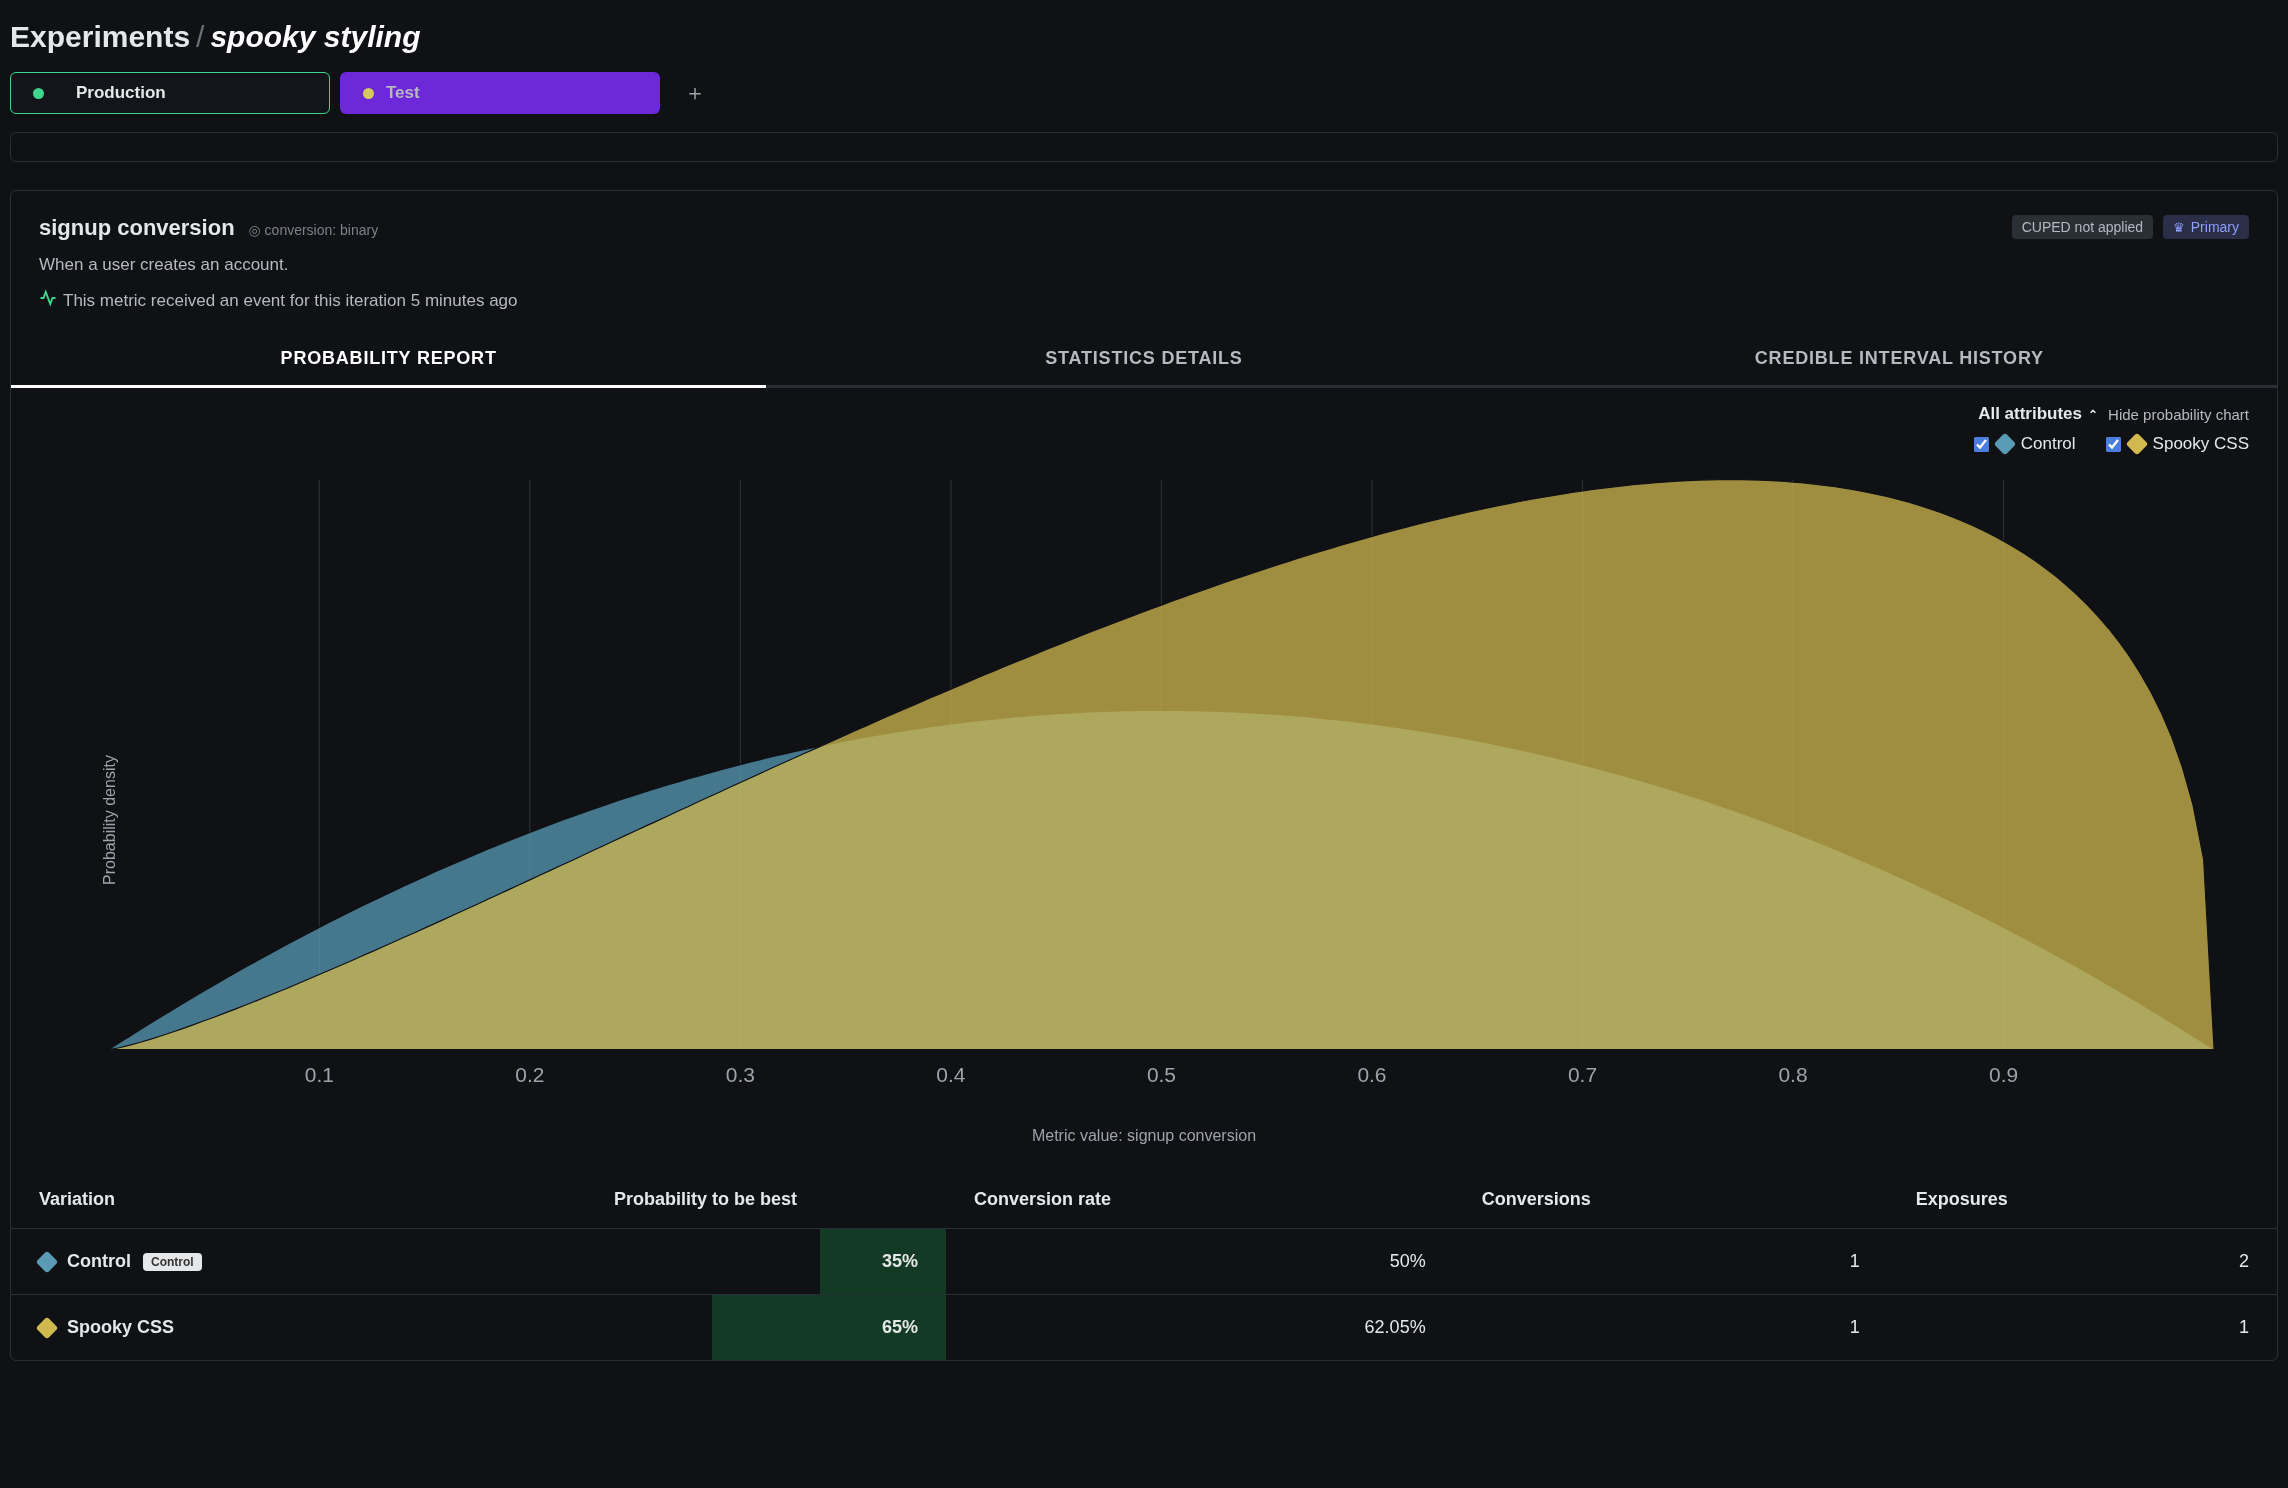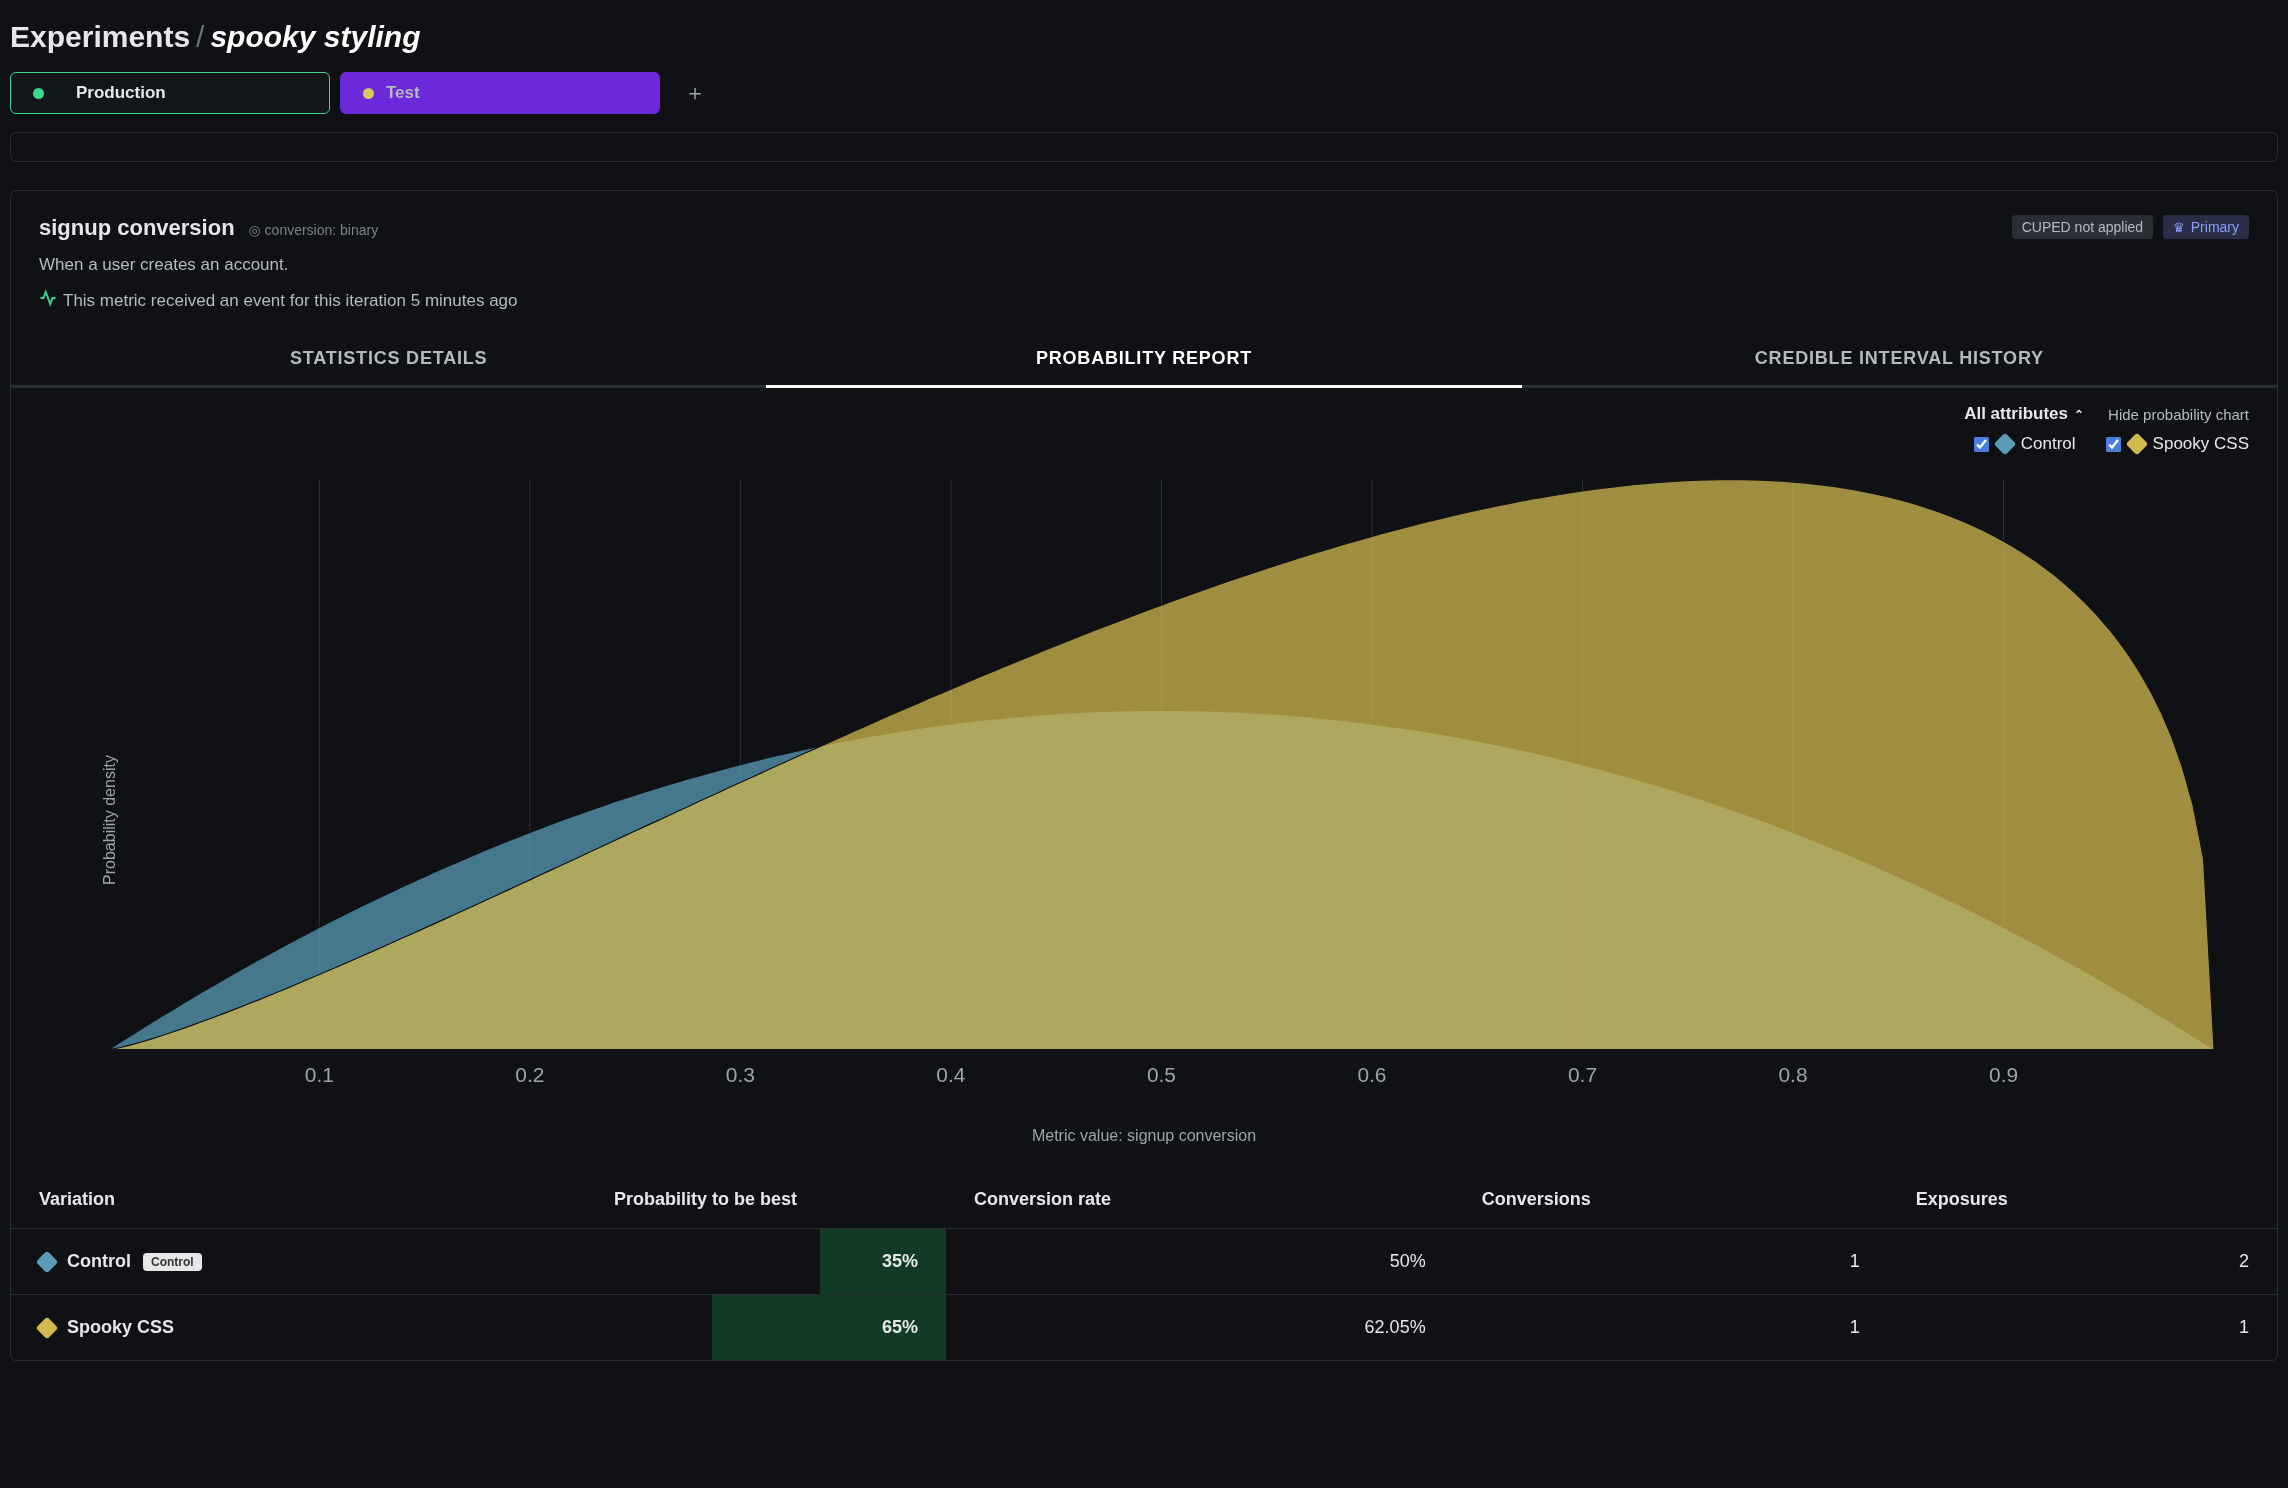--- a/index.html
+++ b/index.html
@@ -46,21 +46,21 @@
 .crown { font-size:13px; }
 
 .metric-desc { padding: 6px 28px; color:#b5b9c0; font-size:17px; }
 .metric-status { padding: 8px 28px 20px 28px; color:#b5b9c0; font-size:17px; display:flex; align-items:center; gap:6px;}
 .pulse { color:#3dd68c; }
 
 .tabs { display:flex; border-bottom: 3px solid #2a2e35; }
 .tab { flex:1; text-align:center; padding:16px 0; font-size:18px; font-weight:700; letter-spacing:0.8px; color:#b5b9c0; cursor:pointer; }
 .tab.active { color:#fff; border-bottom:3px solid #fff; margin-bottom:-3px; }
 
-.chart-controls { display:flex; justify-content:flex-end; align-items:center; gap:24px; padding:16px 28px 6px 28px; font-size:17px;}
+.chart-controls { display:flex; justify-content:flex-end; align-items:center; gap:10px; padding:16px 28px 6px 28px; font-size:17px;}
 .attr-select { font-weight:600; display:flex; align-items:center; gap:6px; cursor:pointer;}
 .hide-chart { color:#b5b9c0; font-size:15px; cursor:pointer;}
 .chev { display:inline-block; transform:rotate(180deg); font-size:12px;}
 
 .legend { display:flex; justify-content:flex-end; gap:30px; padding:4px 28px 14px 28px; font-size:17px; align-items:center;}
 .legend label { display:flex; align-items:center; gap:8px; cursor:pointer;}
 .diamond { width:16px; height:16px; display:inline-block; transform:rotate(45deg); border-radius:3px;}
 .diamond.blue { background:#5a9bb5;}
 .diamond.gold { background:#d1b84f;}
 input[type=checkbox]{ width:15px; height:15px; accent-color:#4a7de0;}
@@ -125,22 +125,22 @@
   <div class="metric-status">
     <span class="pulse">
       <svg width="18" height="18" viewBox="0 0 24 24" fill="none" stroke="#3dd68c" stroke-width="2.5">
           <polyline points="2 12 6 12 9 4 15 20 18 12 22 12"></polyline>
         </svg>
     </span>
     <span>This metric received an event for this iteration 5 minutes ago</span>
   </div>
 
   <div class="tabs">
+    <div class="tab active">PROBABILITY REPORT</div>
     <div class="tab">STATISTICS DETAILS</div>
-    <div class="tab active">PROBABILITY REPORT</div>
     <div class="tab">CREDIBLE INTERVAL HISTORY</div>
   </div>
 
   <div class="chart-controls">
     <div class="attr-select">
       <span>All attributes</span>
       <span class="chev">⌄</span>
     </div>
     <div class="hide-chart">Hide probability chart</div>
   </div>

